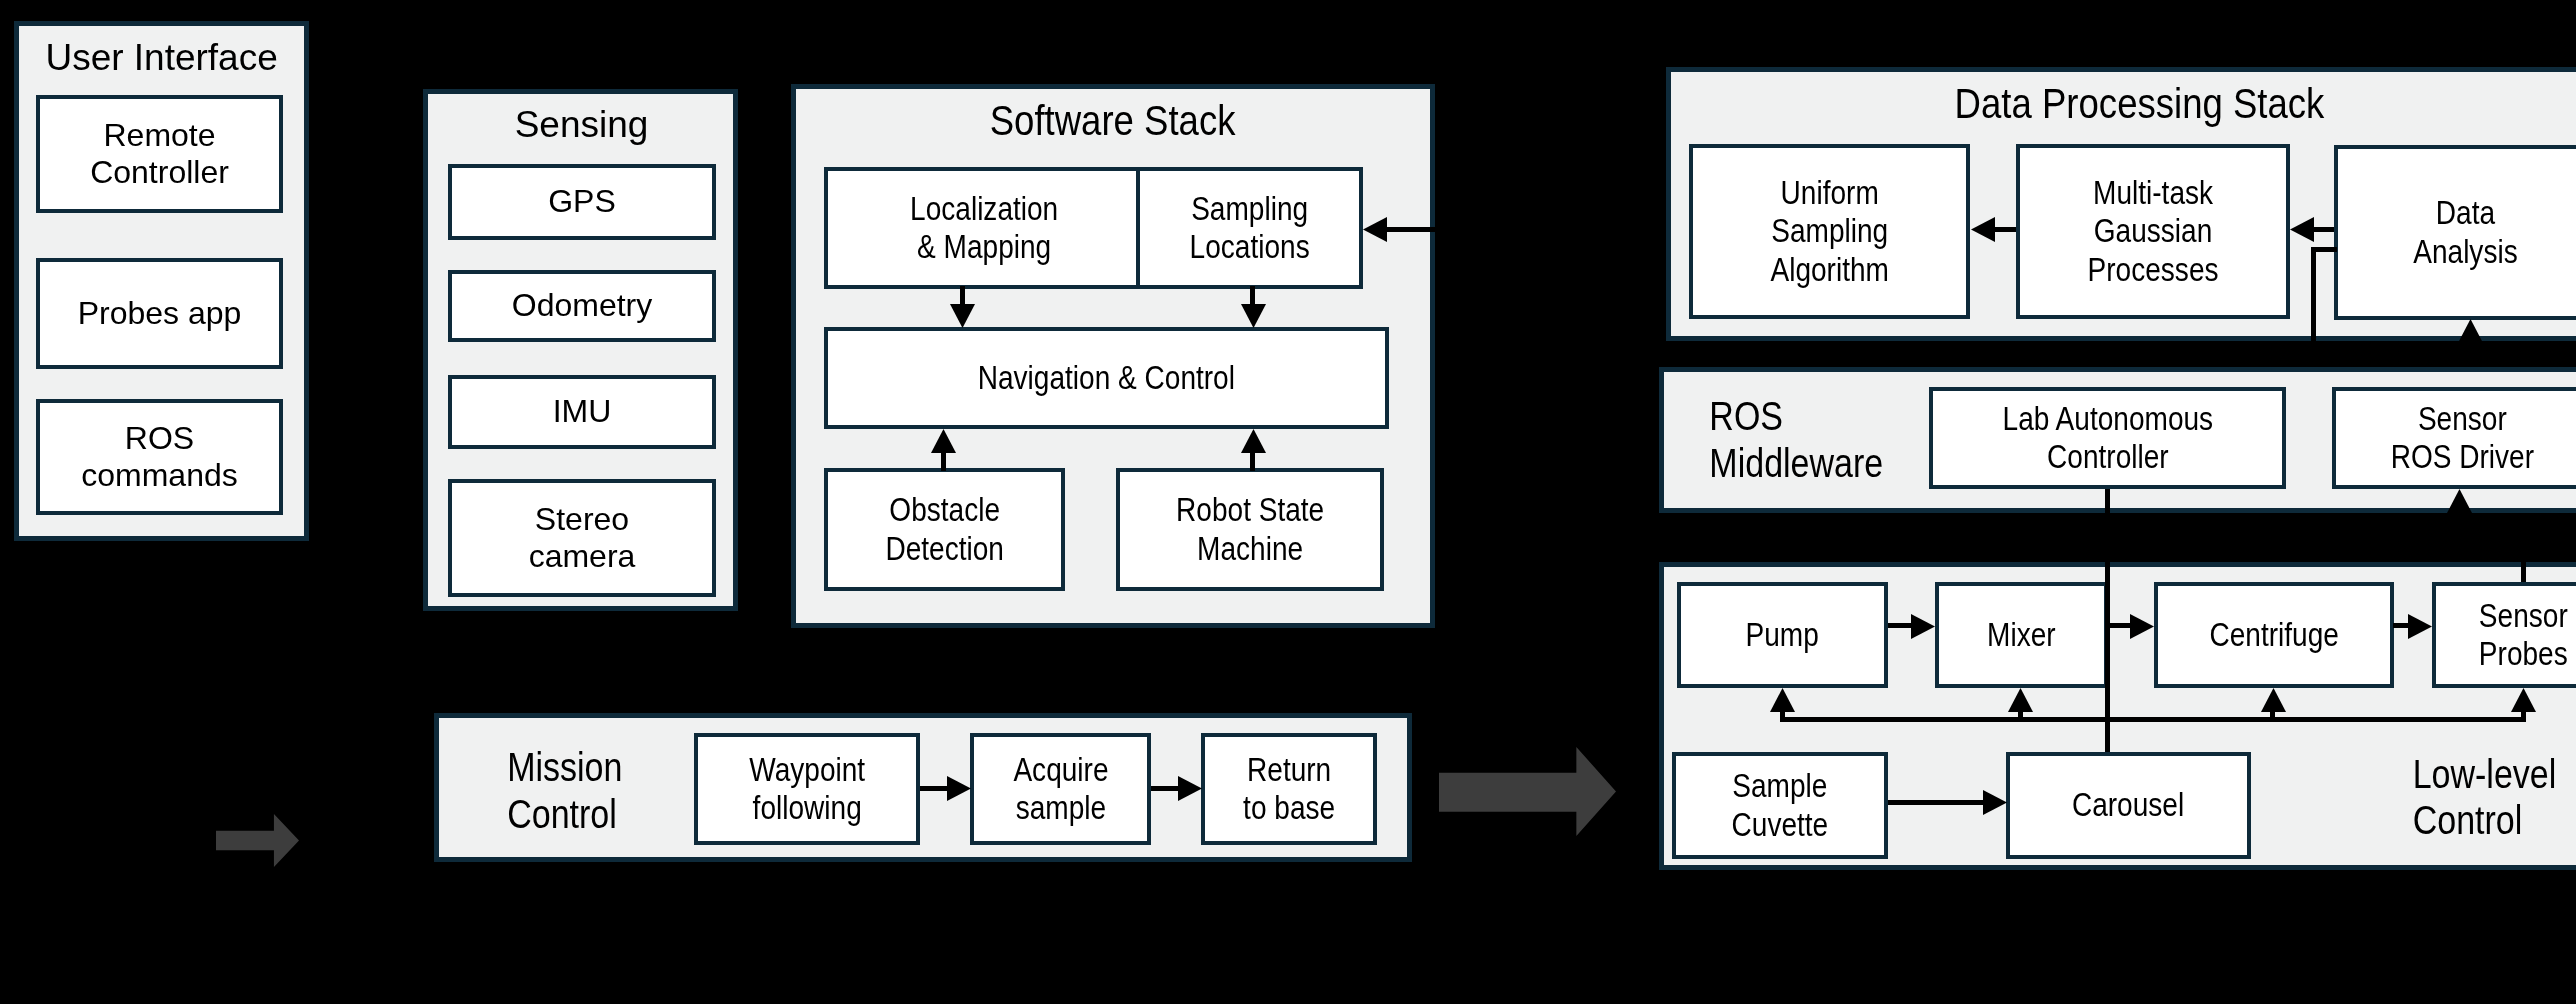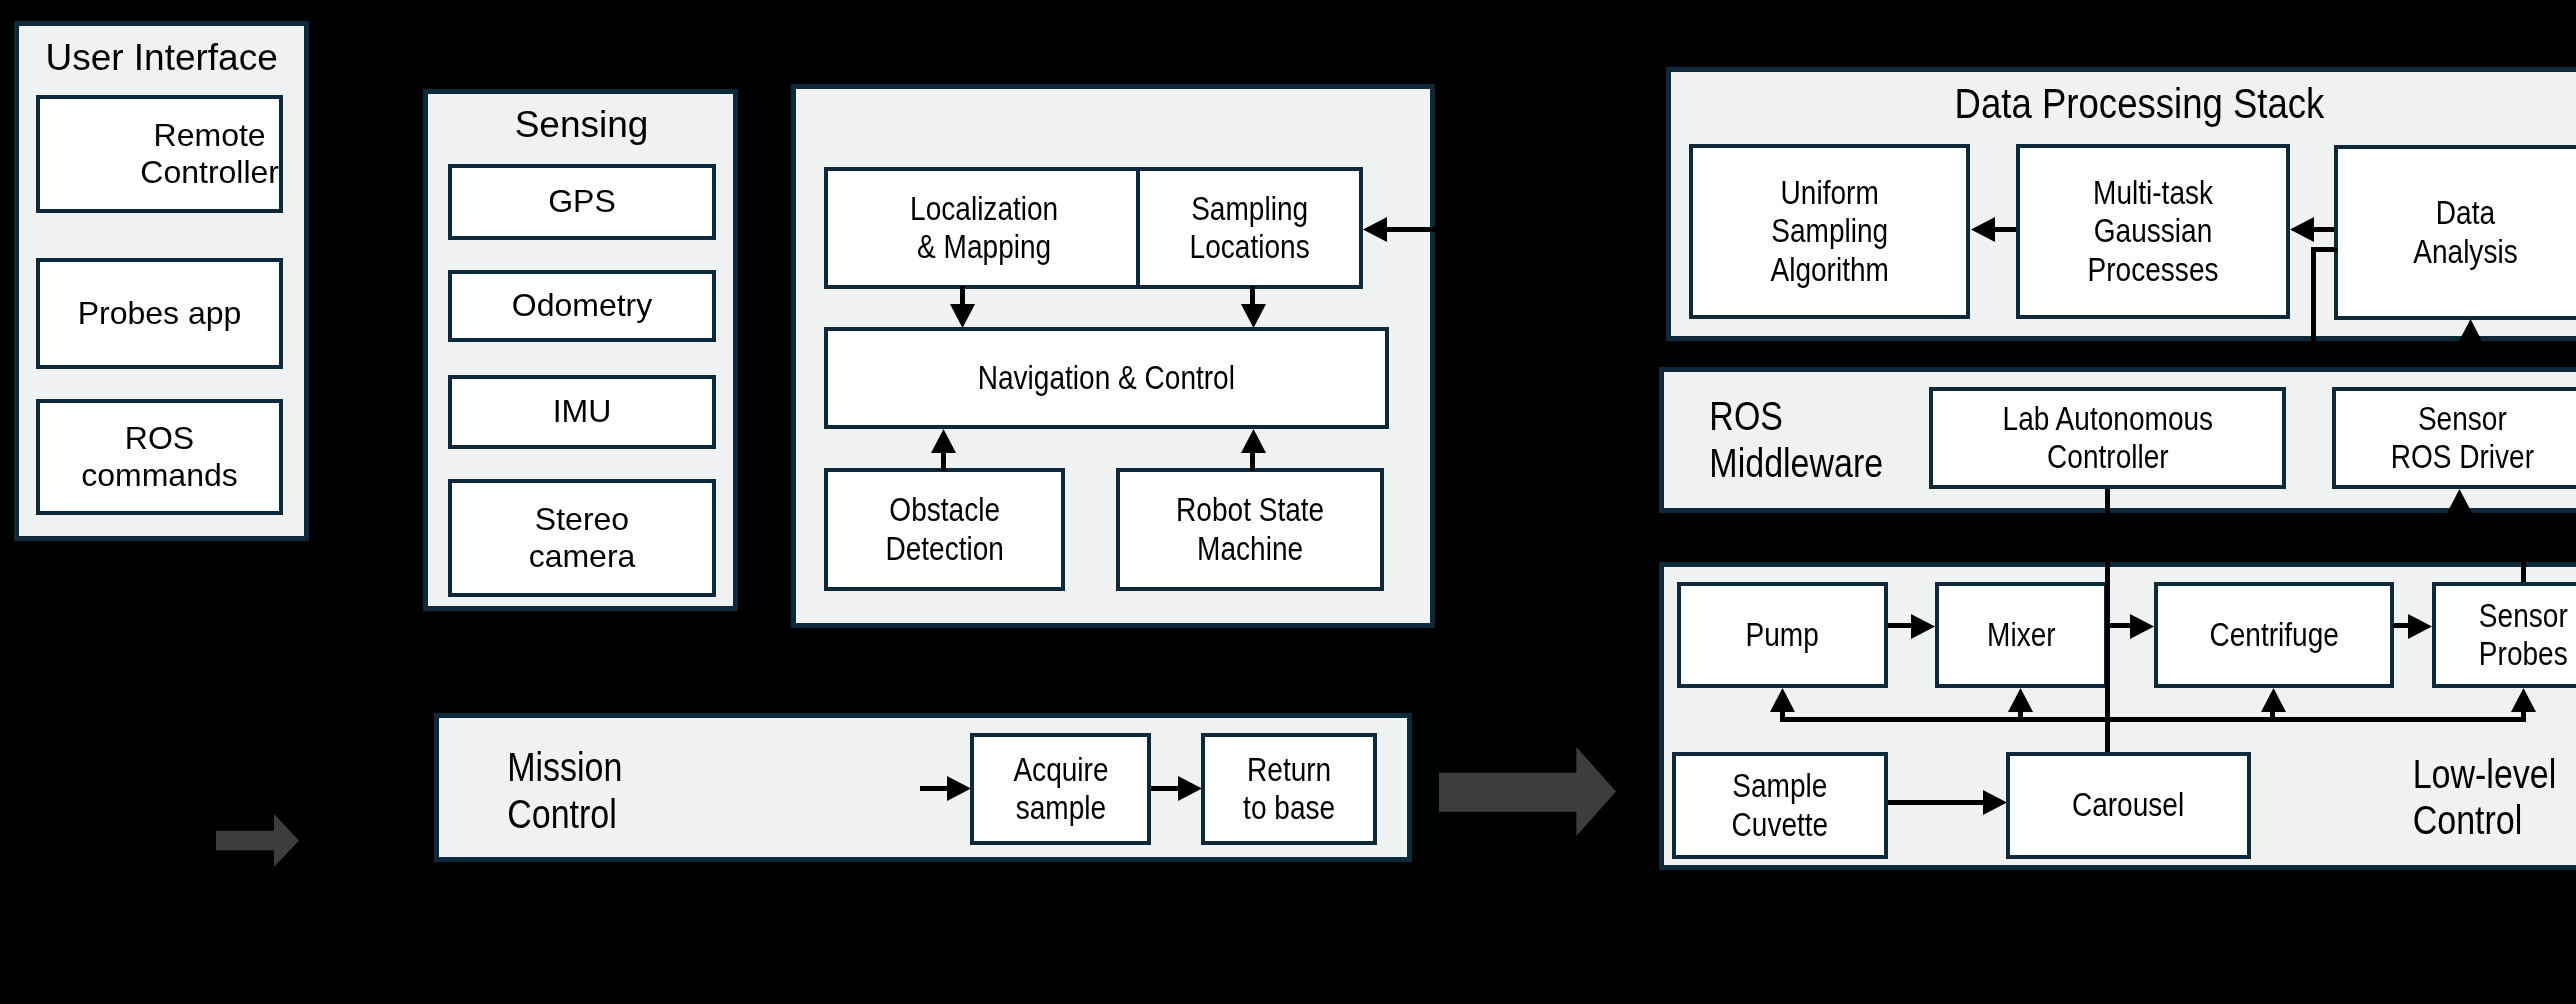--- a/index.html
+++ b/index.html
@@ -27,21 +27,21 @@
 </style>
 </head>
 <body>
 
 <div id="canvas">
 
   <div class="abs panel" style="left:14.4px;top:20.6px;width:295px;height:520px;"></div>
   <div class="abs lbl t1" style="left:19.6px;top:32px;width:284px;height:52px;">
       <span class="txt">User Interface</span>
     </div>
-  <div class="abs sub s1" style="left:36px;top:95px;width:247px;height:118px;justify-content:flex-end;">
+  <div class="abs sub s1" style="left:36px;top:95px;width:247px;height:118px;">
       <span class="txt">Remote
 Controller</span>
     </div>
   <div class="abs sub s1" style="left:36px;top:258px;width:247px;height:111px;">
       <span class="txt">Probes app</span>
     </div>
   <div class="abs sub s1" style="left:36px;top:399px;width:247px;height:116px;">
       <span class="txt">ROS
 commands</span>
     </div>
@@ -58,20 +58,23 @@
     </div>
   <div class="abs sub s1" style="left:448px;top:270px;width:268px;height:72px;">
       <span class="txt">Odometry</span>
     </div>
   <div class="abs sub s1" style="left:448px;top:479px;width:268px;height:118px;">
       <span class="txt">Stereo
 camera</span>
     </div>
 
   <div class="abs panel" style="left:791px;top:84px;width:644px;height:544px;"></div>
+  <div class="abs lbl t2 cond" style="left:796px;top:94px;width:634px;height:54px;">
+      <span class="txt">Software Stack</span>
+    </div>
   <div class="abs sub s2 cond" style="left:824px;top:167px;width:320px;height:122px;">
       <span class="txt">Localization
 &amp; Mapping</span>
     </div>
   <div class="abs sub s2 cond" style="left:1136px;top:167px;width:227px;height:122px;">
       <span class="txt">Sampling
 Locations</span>
     </div>
   <div class="abs sub s2 cond" style="left:824px;top:327px;width:565px;height:102px;">
       <span class="txt">Navigation &amp; Control</span>
@@ -193,20 +196,24 @@
   <div class="abs line" style="left:2521px;top:559px;width:5.2px;height:23px;"></div>
 
   <div class="abs line" style="left:1888px;top:800px;width:98px;height:5.2px;"></div>
   <div class="abs ah ah-right" style="left:1983px;top:790px;width:24px;height:25px;"></div>
 
   <div class="abs panel" style="left:434px;top:713px;width:978px;height:149px;"></div>
   <div class="abs lbl big cond" style="left:440px;top:726px;width:250px;height:129px;">
       <span class="txt">Mission
 Control</span>
     </div>
+  <div class="abs sub s2 cond" style="left:694px;top:733px;width:226px;height:112px;">
+      <span class="txt">Waypoint
+following</span>
+    </div>
   <div class="abs sub s2 cond" style="left:970px;top:733px;width:181px;height:112px;">
       <span class="txt">Acquire
 sample</span>
     </div>
   <div class="abs sub s2 cond" style="left:1201px;top:733px;width:176px;height:112px;">
       <span class="txt">Return
 to base</span>
     </div>
   <div class="abs line" style="left:920px;top:786px;width:30px;height:5.2px;"></div>
   <div class="abs ah ah-right" style="left:947px;top:776px;width:24px;height:25px;"></div>

